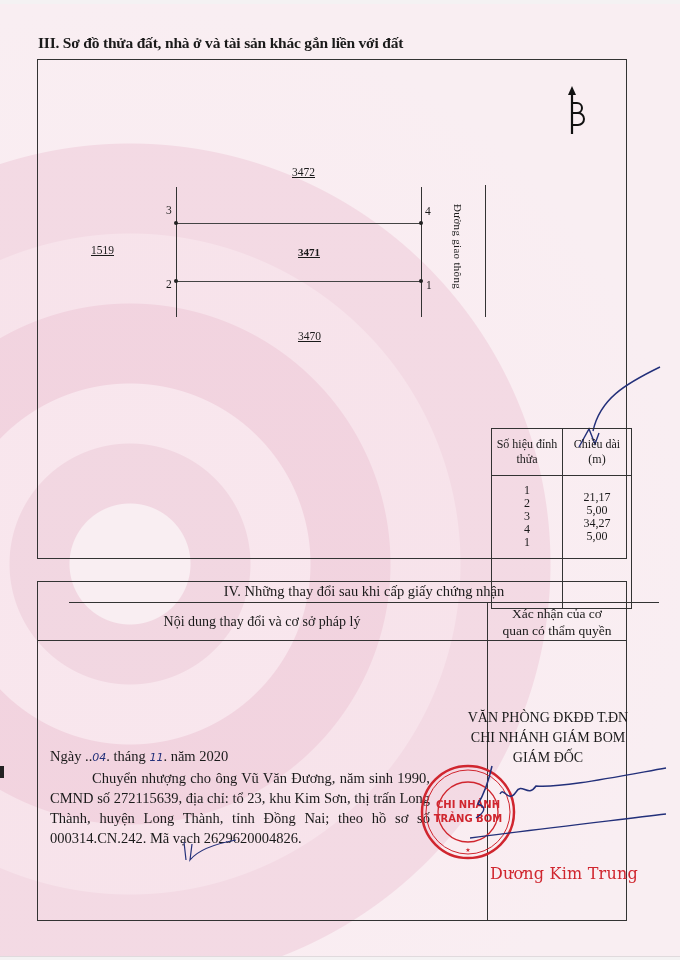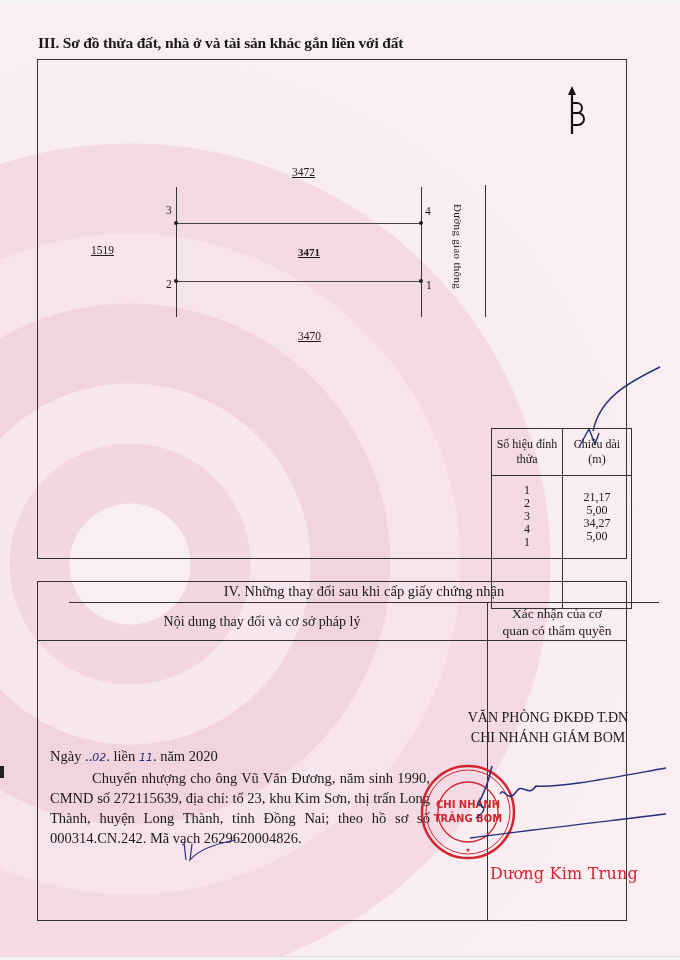--- a/index.html
+++ b/index.html
@@ -150,31 +150,32 @@
   <div class="abs box4-title">IV. Những thay đổi sau khi cấp giấy chứng nhận</div>
   <div class="box4-vdiv"></div>
   <div class="box4-subdiv"></div>
   <div class="abs col1-head">Nội dung thay đổi và cơ sở pháp lý</div>
   <div class="abs col2-head">
     <div>Xác nhận của cơ</div>
     <div>quan có thẩm quyền</div>
   </div>
 
   <div class="abs entry">
-    <span class="date"><span>Ngày ..</span><span class="date-hand">02</span><span>. liền </span><span class="date-hand">11</span><span>. năm 2020</span></span>
+    <span class="date"><span>Ngày ..</span><span class="date-hand">04</span><span>. tháng </span><span class="date-hand">11</span><span>. năm 2020</span></span>
     <p class="body">Chuyển nhượng cho ông Vũ Văn Đương, năm sinh 1990, CMND số 272115639, địa chỉ: tổ 23, khu Kim Sơn, thị trấn Long Thành, huyện Long Thành, tỉnh Đồng Nai; theo hồ sơ số 000314.CN.242. Mã vạch 2629620004826.</p>
   </div>
 
   <svg class="abs" style="left:180px;top:834px;width:60px;height:30px;" viewBox="0 0 60 30">
     <path d="M4 4 L6 22 M12 6 L10 22 C18 12 34 6 56 2" fill="none" stroke="#23307a" stroke-width="1.2"></path>
   </svg>
 
   <div class="abs office">
     <div>VĂN PHÒNG ĐKĐĐ T.ĐN</div>
     <div>CHI NHÁNH GIÁM BOM</div>
+    <div>GIÁM ĐỐC</div>
   </div>
 
   <svg class="abs stamp" viewBox="0 0 96 96">
     <circle cx="48" cy="48" r="46" fill="none" stroke="#d0262f" stroke-width="2.5"></circle>
     <circle cx="48" cy="48" r="42" fill="none" stroke="#d0262f" stroke-width="1"></circle>
     <circle cx="48" cy="48" r="30" fill="none" stroke="#d0262f" stroke-width="1.3"></circle>
     <text x="48" y="44" font-size="10" font-weight="bold" fill="#d0262f" text-anchor="middle" font-family="DejaVu Sans, sans-serif">CHI NHÁNH</text>
     <text x="48" y="58" font-size="10" font-weight="bold" fill="#d0262f" text-anchor="middle" font-family="DejaVu Sans, sans-serif">TRẢNG BOM</text>
     <text x="48" y="88" font-size="6" fill="#d0262f" text-anchor="middle">★</text>
   </svg>

